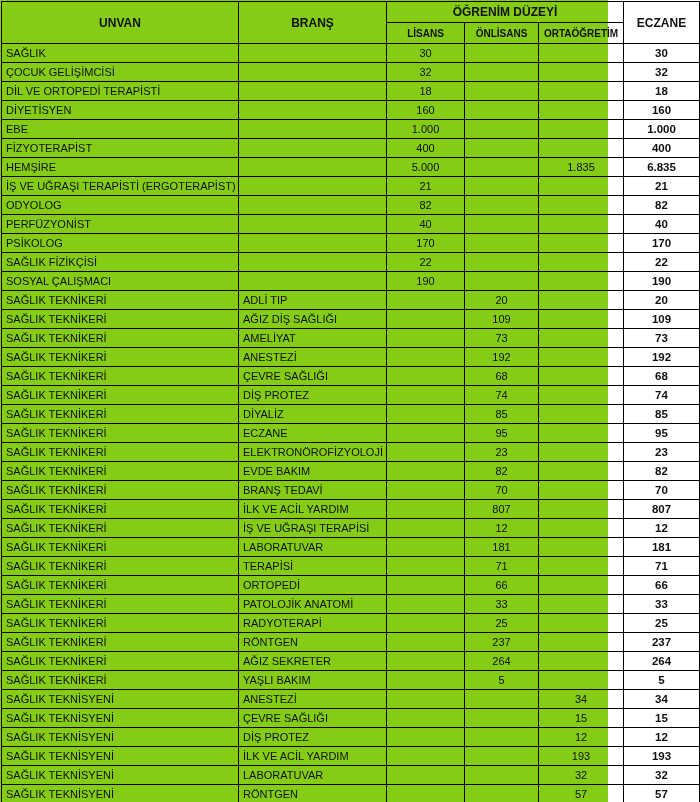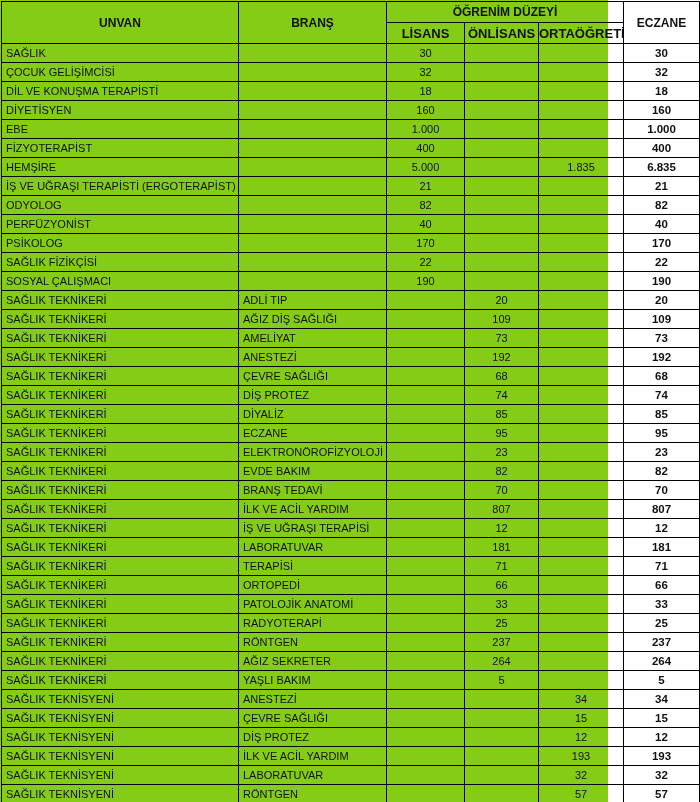--- a/index.html
+++ b/index.html
@@ -38,21 +38,21 @@
   col.c-onlisans { width: 74px; }
   col.c-orta { width: 85px; }
   col.c-toplam { width: 76px; }
 
   thead th {
     font-weight: bold;
     text-align: center;
     font-size: 12px;
   }
   thead tr.h1 th { height: 21px; }
-  thead tr.h2 th { height: 21px; font-size: 13px; }
+  thead tr.h2 th { height: 21px; font-size: 10px; }
 
   tbody td {
     height: 18px;
     font-size: 11px;
     line-height: 18px;
   }
   tbody td.text {
     text-align: left;
     padding-left: 4px;
   }
@@ -101,21 +101,21 @@
   </tr>
         <tr>
     <td class="text">ÇOCUK GELİŞİMCİSİ</td>
     <td class="text"></td>
     <td class="num">32</td>
     <td class="num"></td>
     <td class="num"></td>
     <td class="num total">32</td>
   </tr>
         <tr>
-    <td class="text">DİL VE KONUŞMA TERAPİSTİ</td>
+    <td class="text">DİL VE ORTOPEDİ TERAPİSTİ</td>
     <td class="text"></td>
     <td class="num">18</td>
     <td class="num"></td>
     <td class="num"></td>
     <td class="num total">18</td>
   </tr>
         <tr>
     <td class="text">DİYETİSYEN</td>
     <td class="text"></td>
     <td class="num">160</td>

